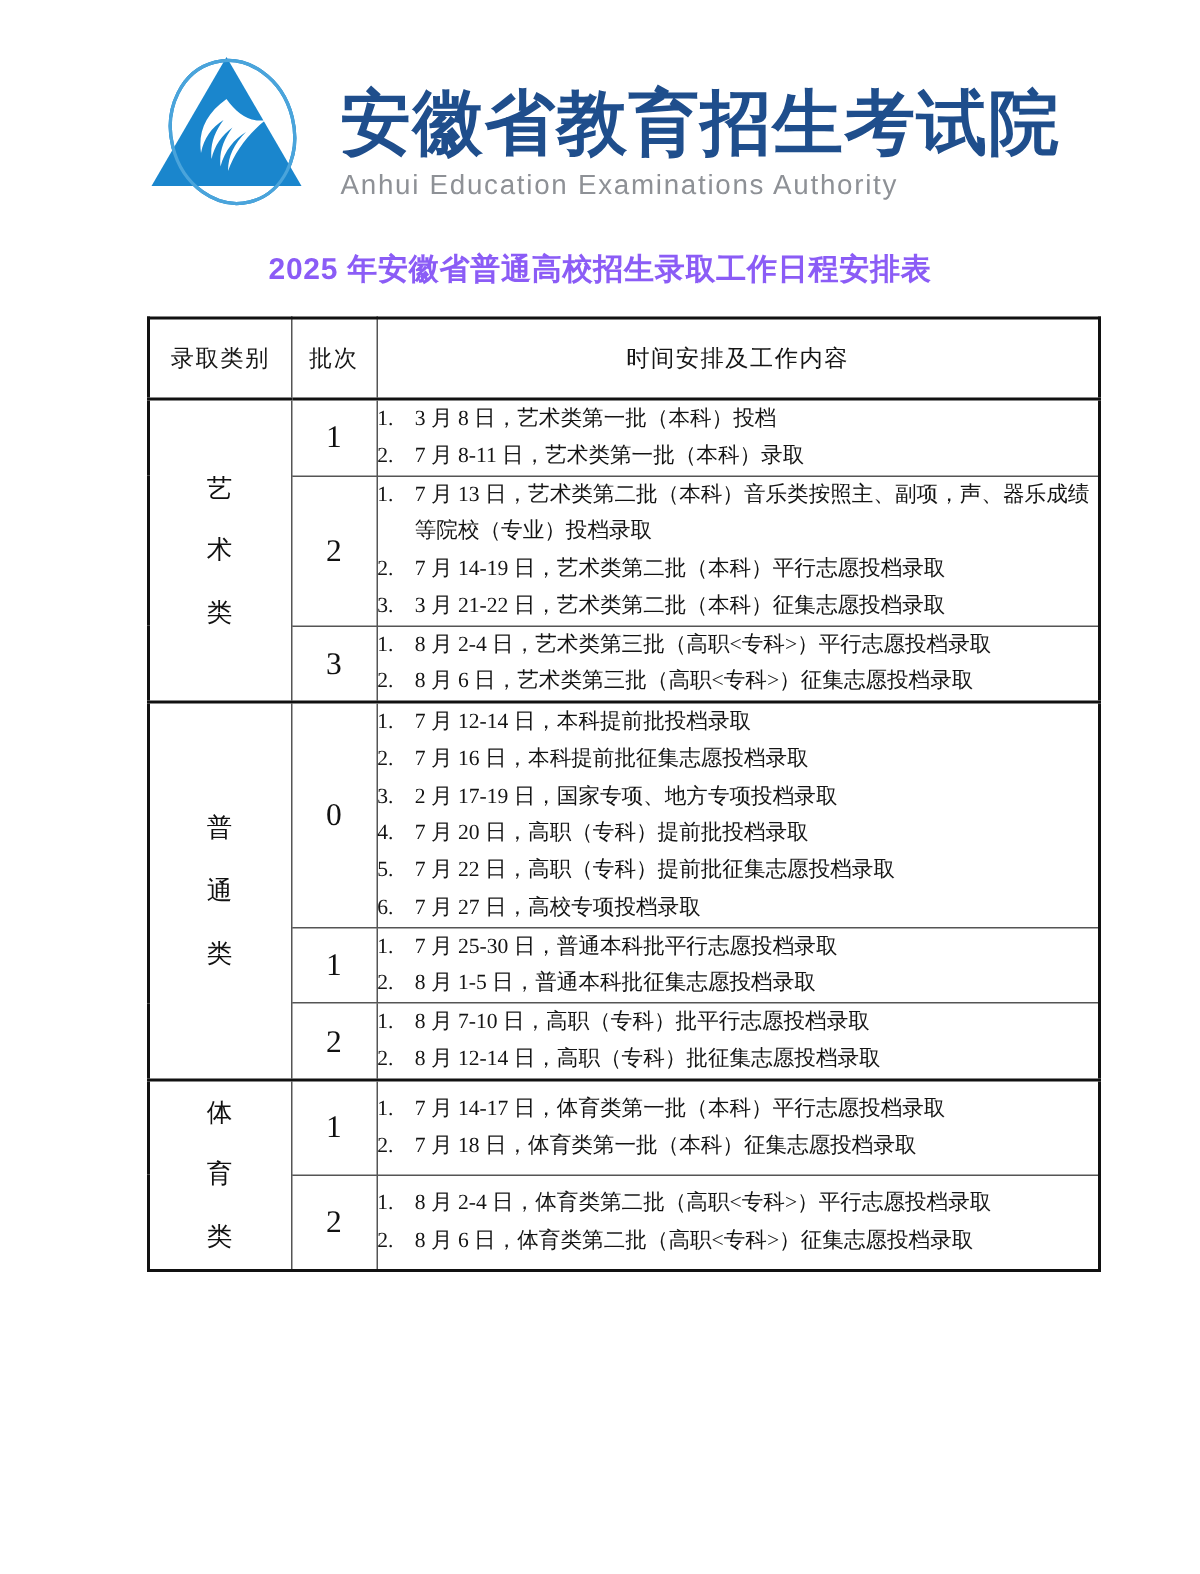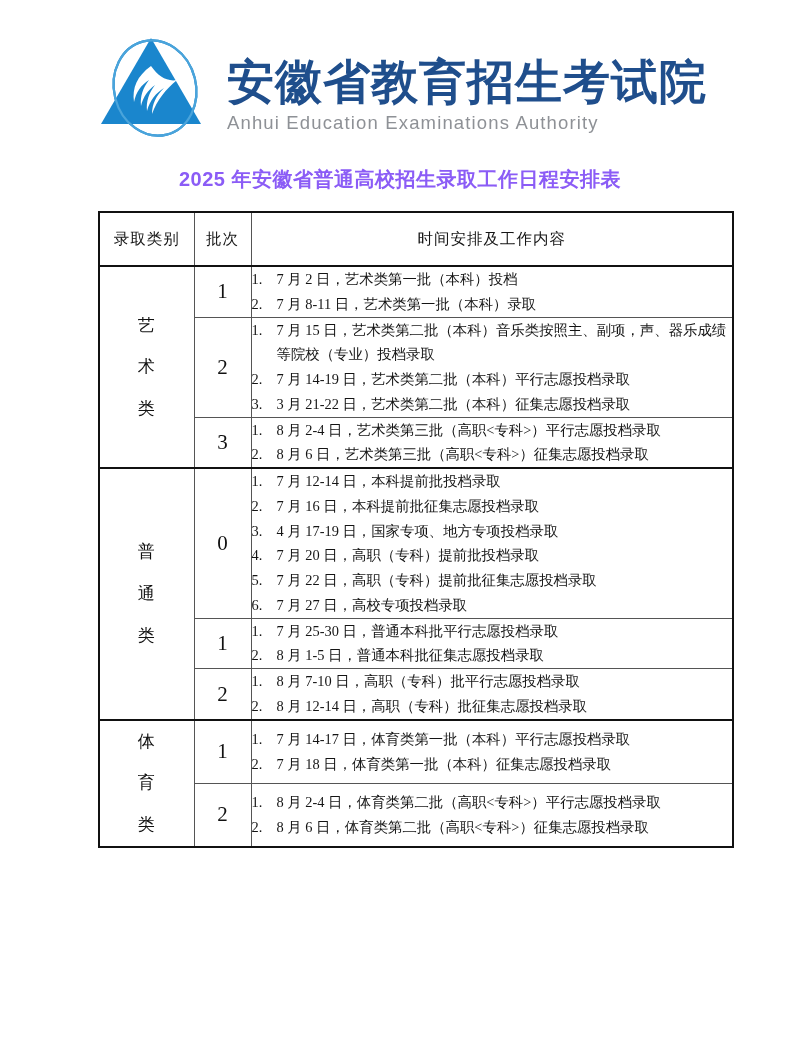--- a/index.html
+++ b/index.html
@@ -203,30 +203,30 @@
           <td class="cat" rowspan="3">
             <div class="cat-vert">
               <span>艺</span>
               <span>术</span>
               <span>类</span>
             </div>
           </td>
           <td class="bat">1</td>
           <td class="content">
             <ol class="items">
-              <li><span class="marker">1.</span><span>7 月 2 日，艺术类第一批（本科）投档</span></li>
+              <li><span class="marker">1.</span><span>3 月 8 日，艺术类第一批（本科）投档</span></li>
               <li><span class="marker">2.</span><span>7 月 8-11 日，艺术类第一批（本科）录取</span></li>
             </ol>
           </td>
         </tr>
         <tr>
           <td class="bat">2</td>
           <td class="content">
             <ol class="items">
-              <li><span class="marker">1.</span><span>7 月 15 日，艺术类第二批（本科）音乐类按照主、副项，声、器乐成绩等院校（专业）投档录取</span></li>
+              <li><span class="marker">1.</span><span>7 月 13 日，艺术类第二批（本科）音乐类按照主、副项，声、器乐成绩等院校（专业）投档录取</span></li>
               <li><span class="marker">2.</span><span>7 月 14-19 日，艺术类第二批（本科）平行志愿投档录取</span></li>
               <li><span class="marker">3.</span><span>3 月 21-22 日，艺术类第二批（本科）征集志愿投档录取</span></li>
             </ol>
           </td>
         </tr>
         <tr class="group-end">
           <td class="bat">3</td>
           <td class="content">
             <ol class="items">
               <li><span class="marker">1.</span><span>8 月 2-4 日，艺术类第三批（高职&lt;专科&gt;）平行志愿投档录取</span></li>
@@ -240,21 +240,21 @@
               <span>普</span>
               <span>通</span>
               <span>类</span>
             </div>
           </td>
           <td class="bat">0</td>
           <td class="content">
             <ol class="items">
               <li><span class="marker">1.</span><span>7 月 12-14 日，本科提前批投档录取</span></li>
               <li><span class="marker">2.</span><span>7 月 16 日，本科提前批征集志愿投档录取</span></li>
-              <li><span class="marker">3.</span><span>4 月 17-19 日，国家专项、地方专项投档录取</span></li>
+              <li><span class="marker">3.</span><span>2 月 17-19 日，国家专项、地方专项投档录取</span></li>
               <li><span class="marker">4.</span><span>7 月 20 日，高职（专科）提前批投档录取</span></li>
               <li><span class="marker">5.</span><span>7 月 22 日，高职（专科）提前批征集志愿投档录取</span></li>
               <li><span class="marker">6.</span><span>7 月 27 日，高校专项投档录取</span></li>
             </ol>
           </td>
         </tr>
         <tr>
           <td class="bat">1</td>
           <td class="content">
             <ol class="items">

